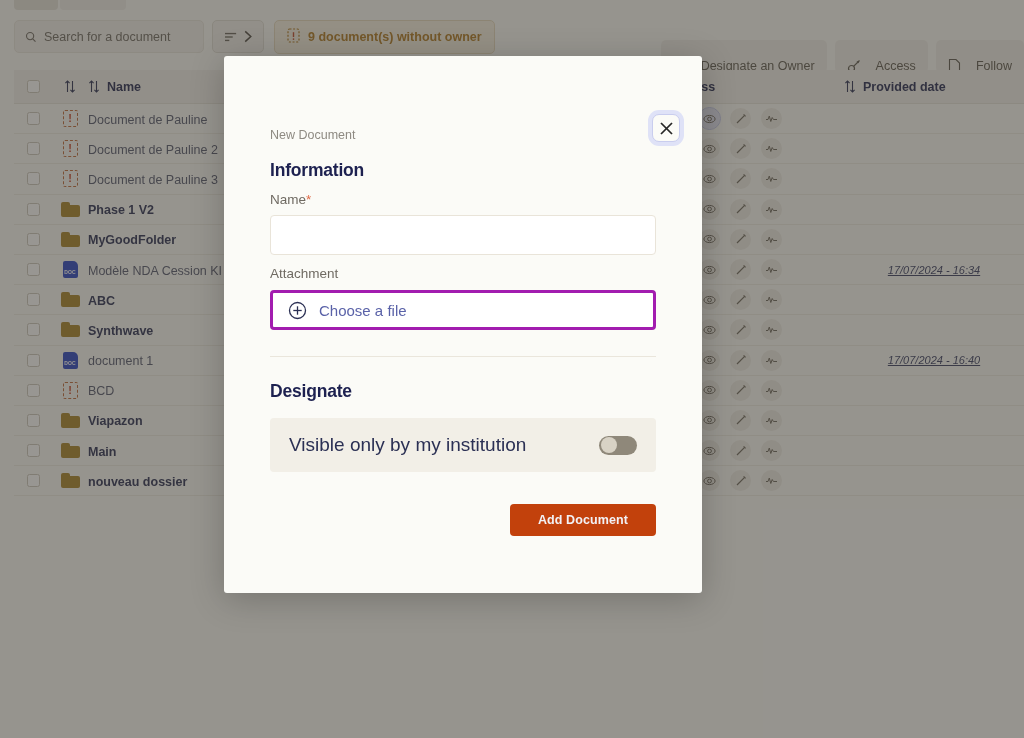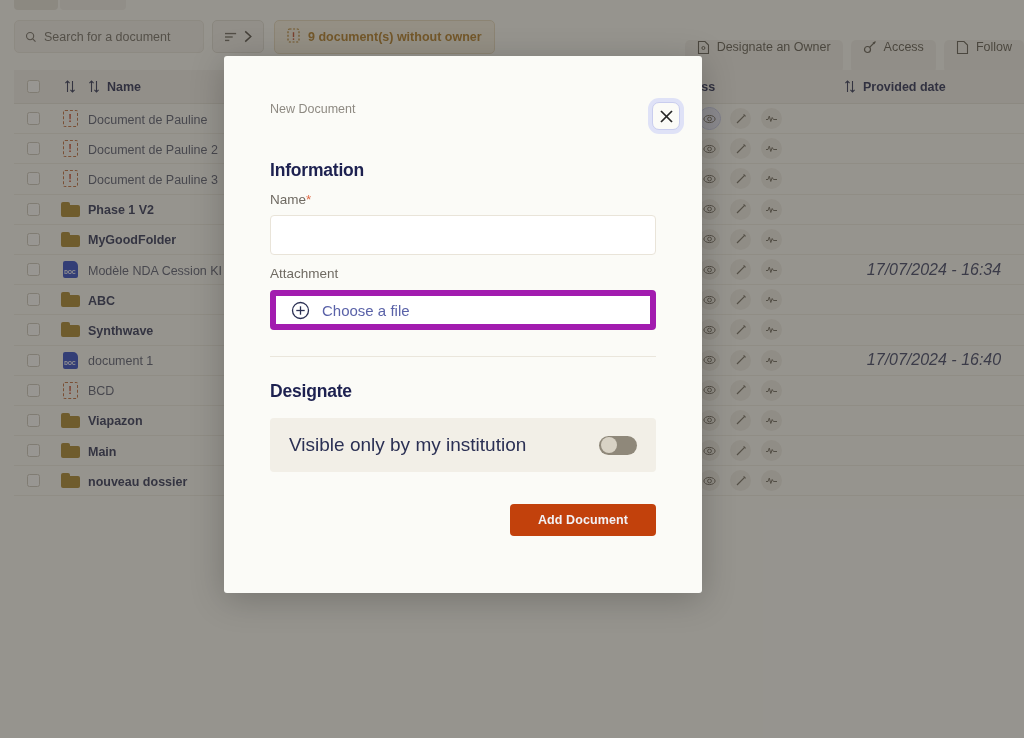--- a/index.html
+++ b/index.html
@@ -48,21 +48,21 @@
     display: flex; align-items: center; padding: 16px 12px; gap: 8px;
   }
   .warn-badge .txt { font-size: 12.5px; color: #b07a22; font-weight: 600; }
 
   .right-actions {
     position: absolute; right: 0; top: 20px; height: 33px;
     display: flex; align-items: center; gap: 8px;
   }
   .act-btn {
     height: 33px; background: #f1efe9; border-radius: 5px;
-    display: flex; align-items: flex-start; gap: 7px; padding: 0 12px;
+    display: flex; align-items: flex-end; gap: 15px; padding: 0 12px;
     font-size: 12.5px; color: #5d584f; white-space: nowrap;
   }
 
   
   .table { position: absolute; left: 14px; top: 70px; width: 1010px; }
   .thead {
     height: 34px; background: #f3f1ec; border-bottom: 1px solid #e6e3db;
     display: flex; align-items: center;
   }
   .th { font-size: 12.5px; font-weight: bold; color: #252a52; display: flex; align-items: center; gap: 7px; }
@@ -74,21 +74,21 @@
 
   .chkbox { width: 13px; height: 13px; border: 1px solid #cdc8bd; border-radius: 2.5px; background: #fff; }
 
   .trow {
     height: 30.2px; background: #fbfbf7; border-bottom: 1px solid #eeebe3;
     display: flex; align-items: center;
   }
   .rname { font-size: 12.5px; color: #2b3054; }
   .rname.bold { font-weight: bold; }
   .rname.dim { color: #55596f; }
-  .rdate { font-size: 16px; font-style: italic; color: #3a3f63; text-align: center; width: 180px; }
+  .rdate { font-size: 11px; font-style: italic; color: #3a3f63; text-align: center; width: 180px; text-decoration: underline; }
   .acc-icons { width: 186px; display: flex; align-items: center; gap: 10px; padding-left: 10px; }
   .acc-ico {
     width: 21px; height: 21px; border-radius: 50%; background: #efece5;
     display: flex; align-items: center; justify-content: center;
   }
   .acc-ico.hi { background: #e4e6f6; outline: 1.5px solid #c3c8ec; }
 
   .folder-ico { width: 19px; height: 15px; position: relative; }
   .folder-ico i {
     position: absolute; left: 0; bottom: 0; width: 19px; height: 12px;
@@ -113,40 +113,40 @@
   .overlay {
     position: absolute; inset: 0; background: rgba(60,57,50,0.53);
   }
   .modal {
     position: absolute; left: 224px; top: 56px; width: 478px; height: 537px;
     background: #fbfbf7; border-radius: 3px;
     box-shadow: 0 6px 34px rgba(0,0,0,0.22);
   }
   .m-head {
     position: absolute; left: 46px; top: 46px; right: 22px; height: 40px;
-    display: flex; align-items: flex-start; justify-content: space-between;
+    display: flex; align-items: flex-end; justify-content: space-between;
   }
   .m-eyebrow { font-size: 12.5px; color: #8e8a82; }
   .close-btn {
     width: 28px; height: 28px; border-radius: 7px;
     background: #fbfbf7; box-shadow: 0 0 0 4px #dfe2f7;
     border: 1px solid #c9cdee;
     display: flex; align-items: center; justify-content: center;
   }
   .m-body { position: absolute; left: 46px; right: 46px; top: 104px; }
   .sec-title { font-size: 17.5px; font-weight: bold; color: #1d2150; letter-spacing: -0.2px; }
   .field-label { font-size: 13.5px; color: #6f6a62; margin-top: 11px; }
   .req { color: #e06a46; }
   .text-input {
     margin-top: 8px; width: 100%; height: 40px; background: #fff;
     border: 1px solid #e9e4d9; border-radius: 4px;
   }
   .file-input {
     margin-top: 9px; width: 100%; height: 40px; background: #fff;
-    border: 6px solid #a21caf; border-radius: 4px;
+    border: 3px solid #a21caf; border-radius: 4px;
     display: flex; align-items: center; gap: 12px; padding: 0 15px;
   }
   .file-input .lbl { font-size: 15px; color: #5a62a8; }
   .divider { margin-top: 26px; height: 1px; background: #eae6dc; }
   .vis-title { margin-top: 24px; }
   .vis-box {
     margin-top: 16px; width: 100%; height: 54px; background: #f2efe7;
     border-radius: 4px; display: flex; align-items: center;
     justify-content: space-between; padding: 0 19px;
   }

